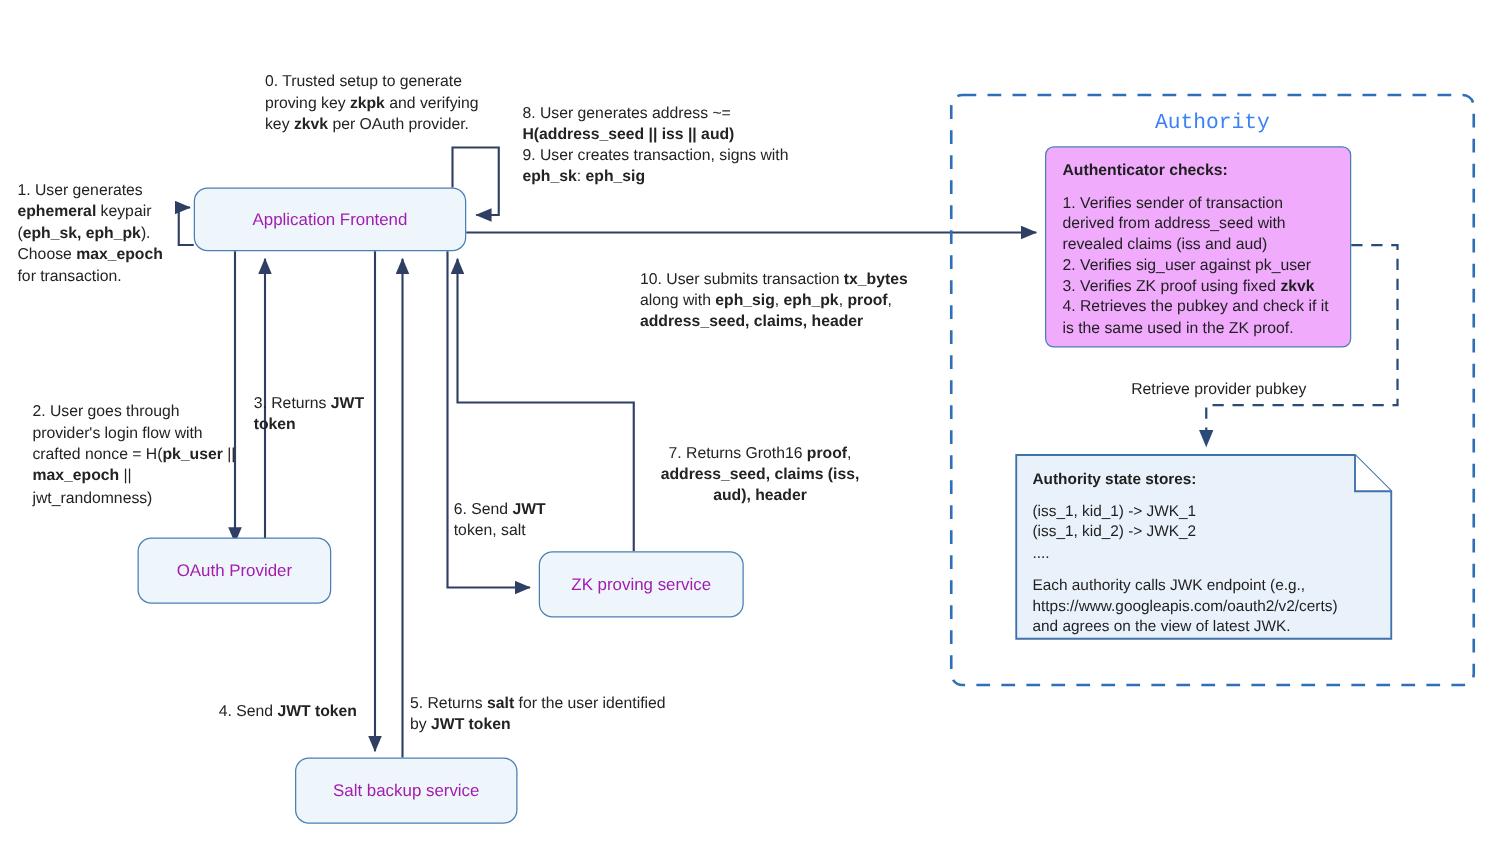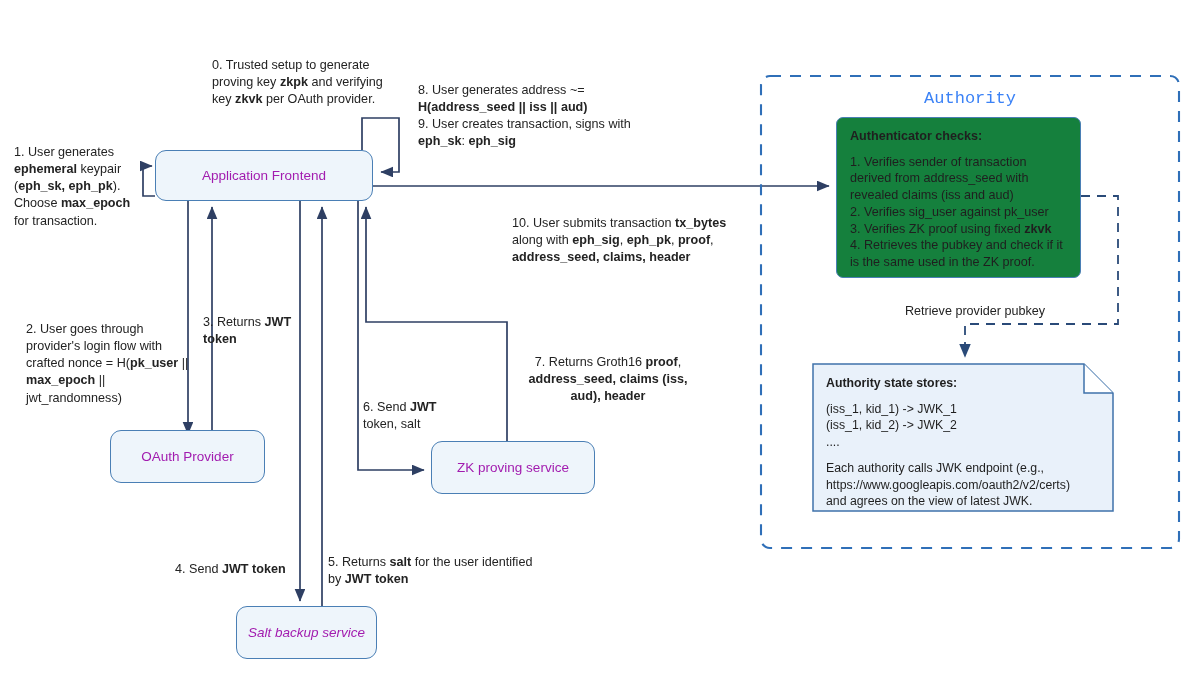--- a/index.html
+++ b/index.html
@@ -10,21 +10,21 @@
 
   svg.layer{position:absolute;left:0;top:0;width:1200px;height:690px;}
 
   .node{position:absolute;box-sizing:border-box;
         background:#eef5fb;border:1.6px solid #4a7fb5;
         display:flex;align-items:center;justify-content:center;
         font-size:13.5px;color:#a21caf;}
   .node.rounded{border-radius:11px;}
 
   .panel{position:absolute;box-sizing:border-box;
-         background:#15803d;border:1.6px solid #4a7fb5;
+         background:#f0abfc;border:1.6px solid #4a7fb5;
          border-radius:7px;padding:10px 12px 10px 13px;
          font-size:12.6px;line-height:1.33;color:#1f1f1f;}
 
   .lbl{position:absolute;font-size:12.6px;line-height:1.36;color:#232323;}
   .lbl b{font-weight:bold;}
   .lbl.ctr{text-align:center;}
   .lbl.rt{text-align:left;}
 
   .auth-title{position:absolute;color:#3b82f6;font-size:17px;font-family:Liberation Mono, monospace;}
   .blk{font-weight:bold;}
@@ -83,21 +83,21 @@
   </div>
 
   <div class="node rounded" style="left:110px;top:430px;width:155px;height:53px;">
     <span>OAuth Provider</span>
   </div>
 
   <div class="node rounded" style="left:431px;top:441px;width:164px;height:53px;text-align:center;">
     <span>ZK proving service</span>
   </div>
 
-  <div class="node rounded" style="left:236px;top:606px;width:141px;height:53px;font-style:italic;">
+  <div class="node rounded" style="left:236px;top:606px;width:178px;height:53px;">
     <span>Salt backup service</span>
   </div>
 
   <div class="auth-title" style="left:761px;top:89px;width:418px;text-align:center;">Authority</div>
 
   <div class="panel" style="left:836px;top:117px;width:245px;height:161px;">
     <div class="blk">Authenticator checks:</div>
     <span class="sp"></span>
     <div>1. Verifies sender of transaction derived from address_seed with revealed claims (iss and aud)</div>
     <div>2. Verifies sig_user against pk_user</div>

